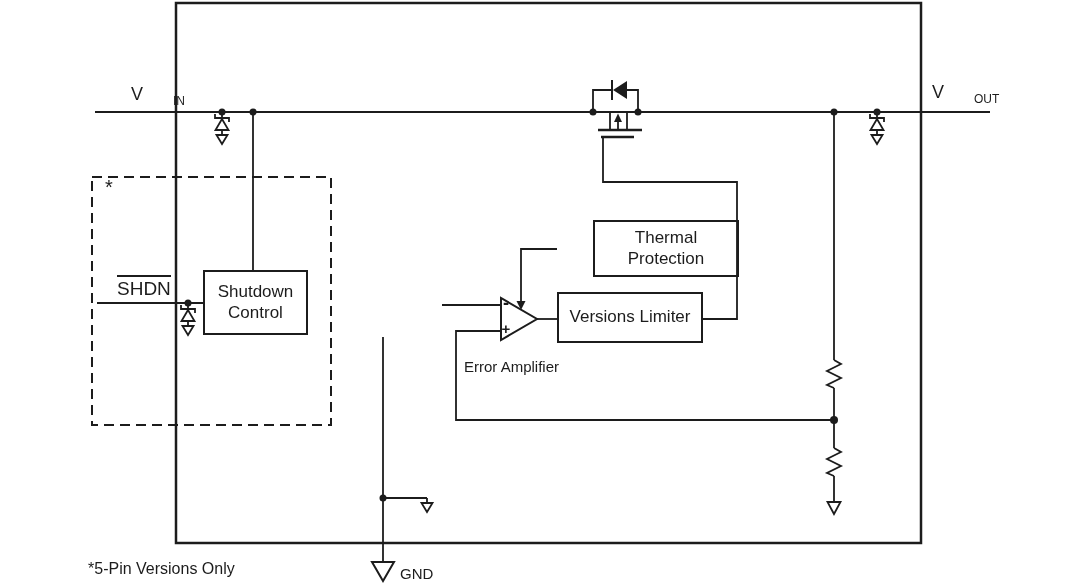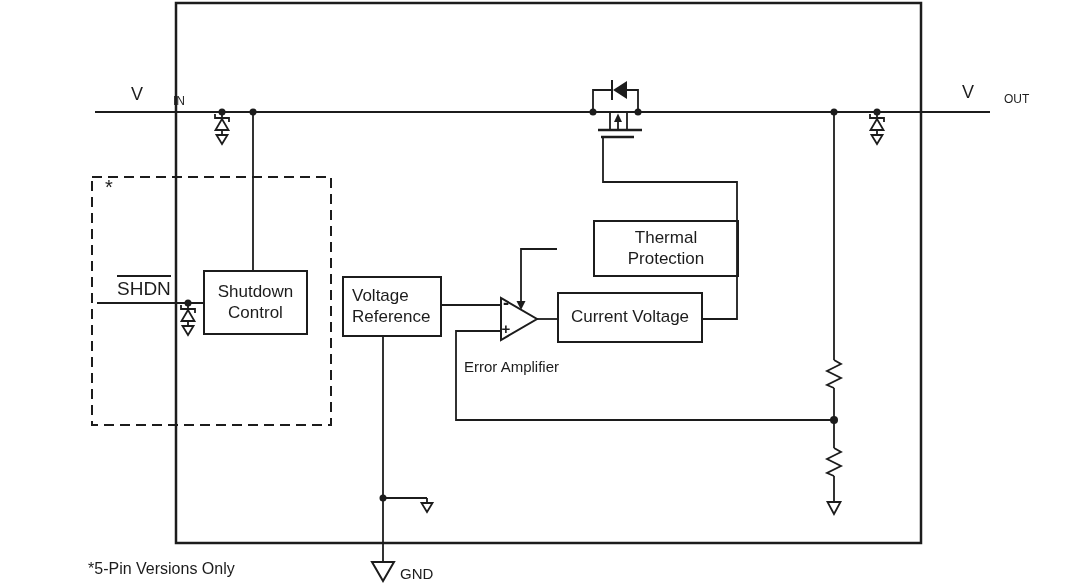--- a/index.html
+++ b/index.html
@@ -116,39 +116,35 @@
       <circle cx="834" cy="420" r="4"></circle>
       <circle cx="383" cy="498" r="3.5"></circle>
     </g>
   </svg>
 
   <div class="block" style="left:203px; top:270px; width:105px; height:65px;text-align:center;">
     <span>Shutdown
 Control</span>
   </div>
 
-  <div class="block left-align" style="left:342px; top:276px; width:100px; height:61px;">
-    <span>Voltage
-Reference</span>
-  </div>
 
   <div class="block" style="left:557px; top:220px; width:146px; height:57px;margin-left:36px;">
     <span>Thermal
 Protection</span>
   </div>
 
   <div class="block" style="left:557px; top:292px; width:146px; height:51px;">
-    <span>Current Voltage</span>
+    <span>Versions Limiter</span>
   </div>
 
   <div class="label pin-label" style="left:131px; top:84px;">
     <span>V</span><sub>IN</sub>
   </div>
 
-  <div class="label pin-label" style="left:962px; top:82px;">
+  <div class="label pin-label" style="left:932px; top:82px;">
     <span>V</span><sub>OUT</sub>
   </div>
 
   <div class="label" style="left:117px; top:275px; font-size:19px;">
     <span class="overline-label">SHDN</span>
   </div>
 
   <div class="label" style="left:400px; top:565px;">GND</div>
 
   <div class="opamp-sign" style="left:499px; top:293px; font-size:18px;">-</div>

